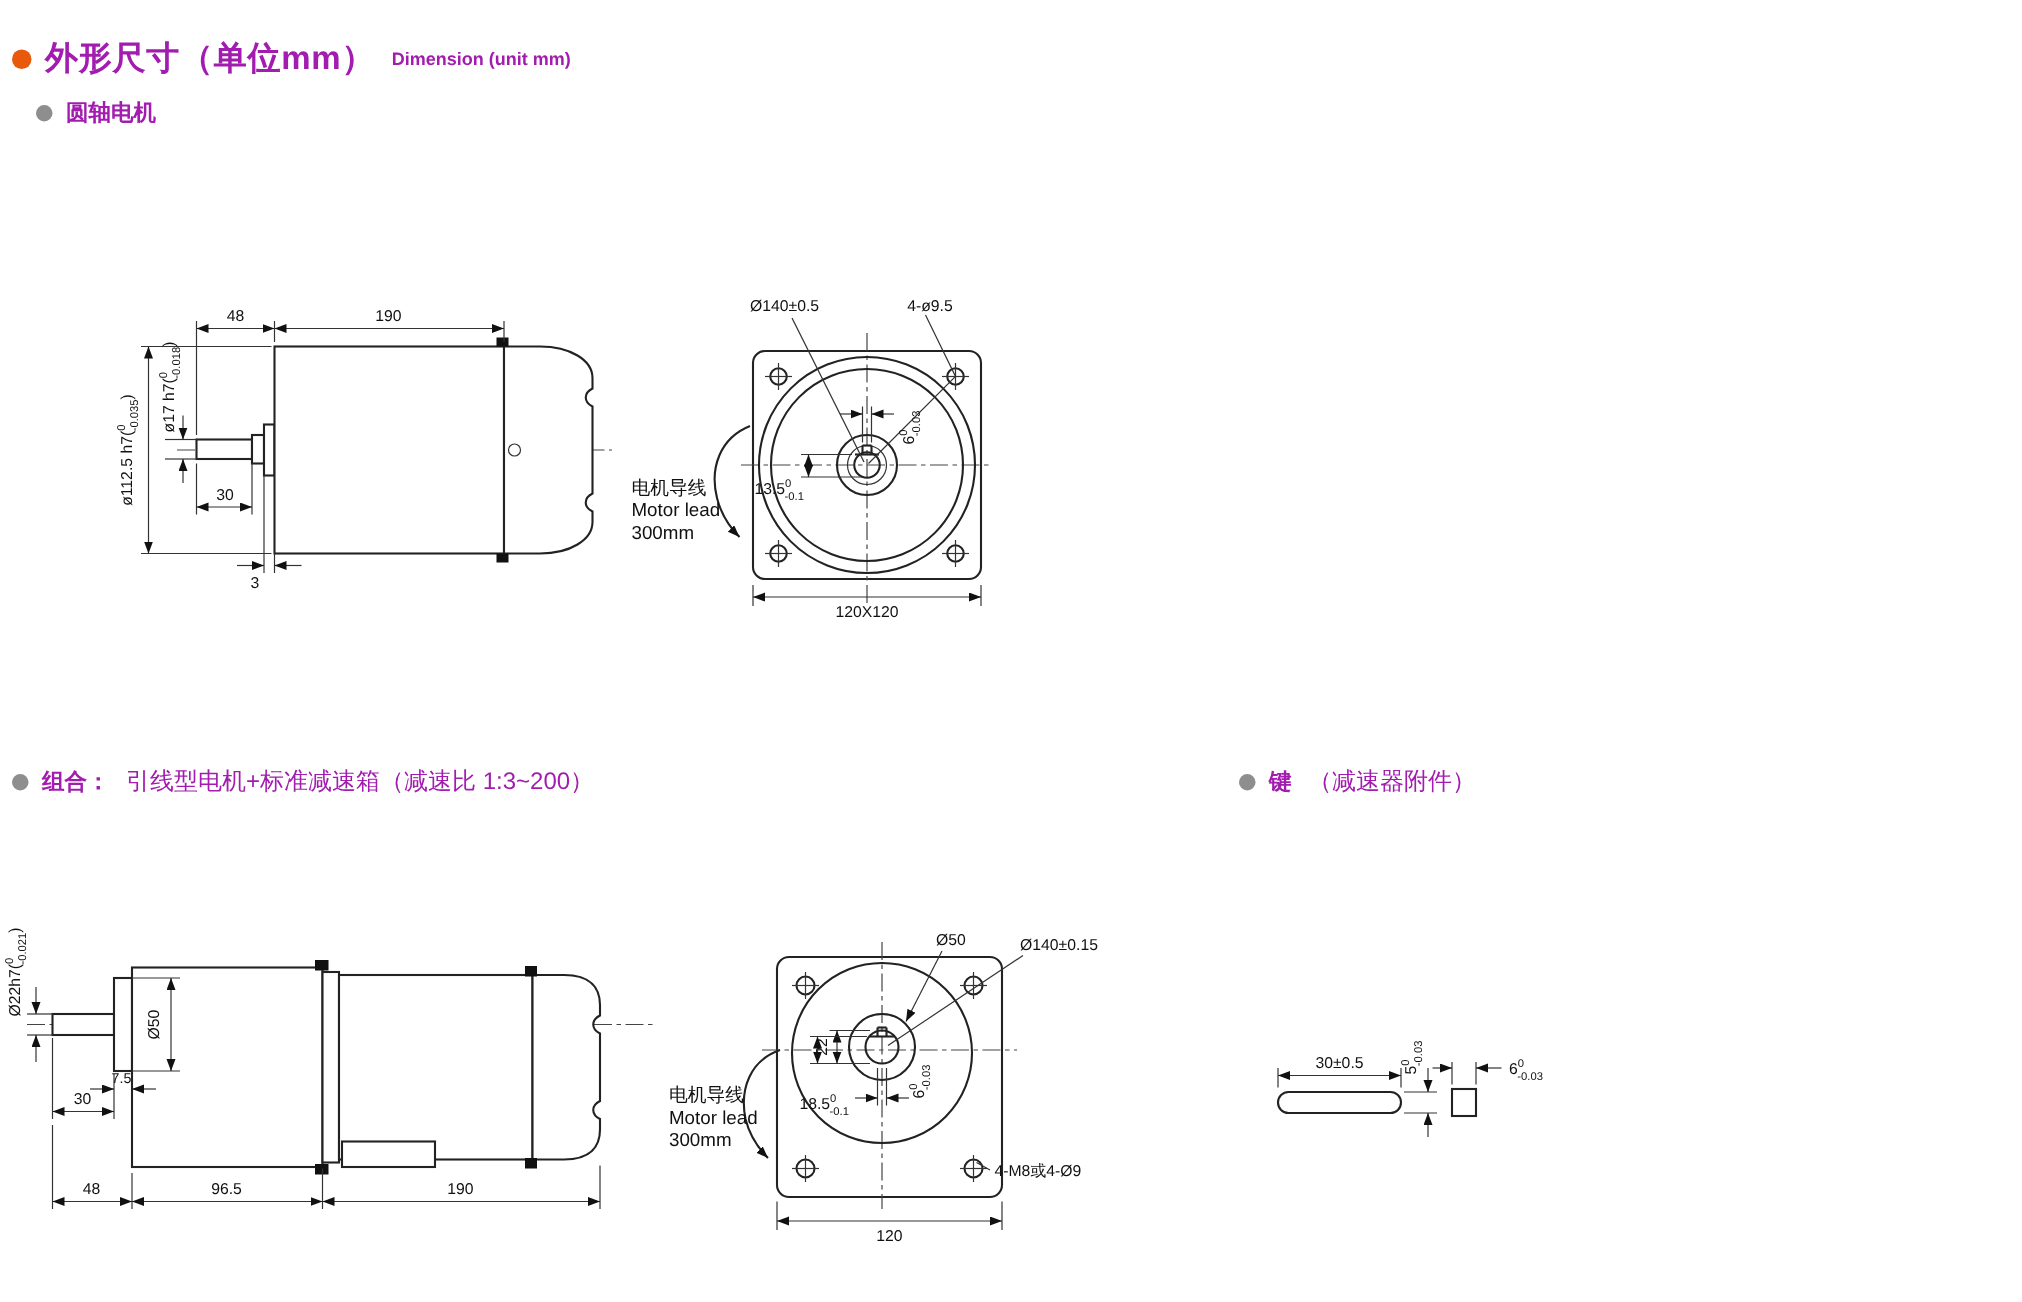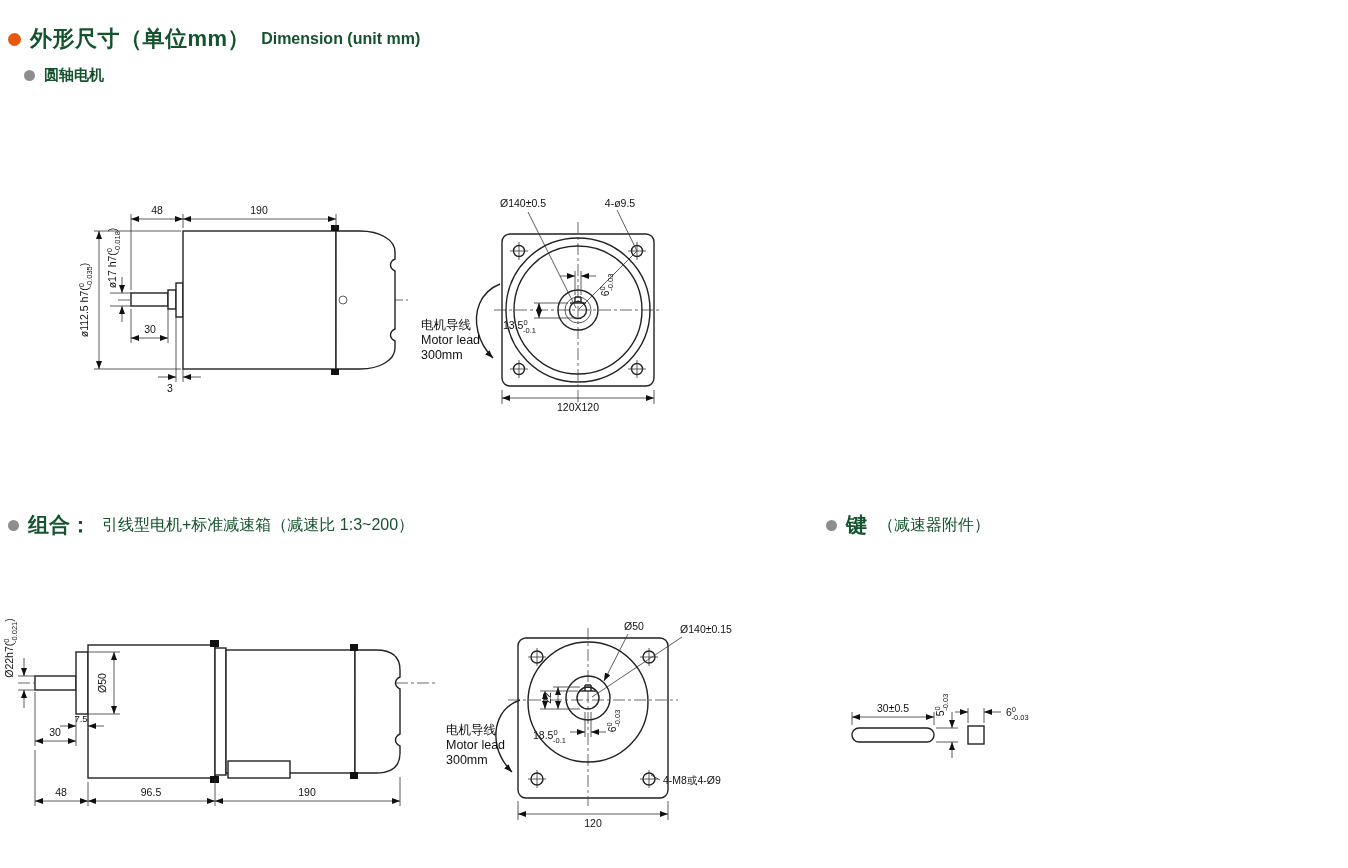--- a/index.html
+++ b/index.html
@@ -1,26 +1,26 @@
 <!DOCTYPE html>
 <html><head>
 <meta charset="utf-8">
 <style>
   * { margin:0; padding:0; box-sizing:border-box; }
   html,body { background:#fff; }
   .page { position:relative; width:1348px; height:868px; background:#fff;
-          font-family:"Liberation Sans", sans-serif; color:#14532d; overflow:hidden; }
+          font-family:"Liberation Sans", sans-serif; color:#a21caf; overflow:hidden; }
   .hdr-row { position:absolute; display:flex; align-items:center; gap:9px; white-space:nowrap; }
   .bullet { display:inline-block; border-radius:50%; flex:0 0 auto; }
   .bullet.orange { width:13px; height:13px; background:#e8590c; }
   .bullet.gray { width:11px; height:11px; background:#8e8e8e; }
   .title-cn { font-size:22px; font-weight:bold; letter-spacing:.5px; }
-  .title-en { font-size:16px; font-weight:bold; margin-left:2px; }
+  .title-en { font-size:12px; font-weight:bold; margin-left:2px; }
   .sub-title { font-size:15px; font-weight:bold; }
-  .combo-bold { font-size:21px; font-weight:bold; }
+  .combo-bold { font-size:15px; font-weight:bold; }
   .combo-rest { font-size:16px; font-weight:normal; margin-left:2px; }
   svg.drawings { position:absolute; left:0; top:0; }
   svg text { font-family:"Liberation Sans", sans-serif; fill:#111; }
   .dim { font-size:10.5px; }
   .dim-s { font-size:9.5px; }
   .lead-txt { font-size:12.5px; }
   .tol { font-size:7.5px; }
   .ol { fill:#fff; stroke:#222; stroke-width:1.4; }
   .ln { stroke:#222; stroke-width:1.4; fill:none; }
   .thin { stroke:#333; stroke-width:0.8; fill:none; }

